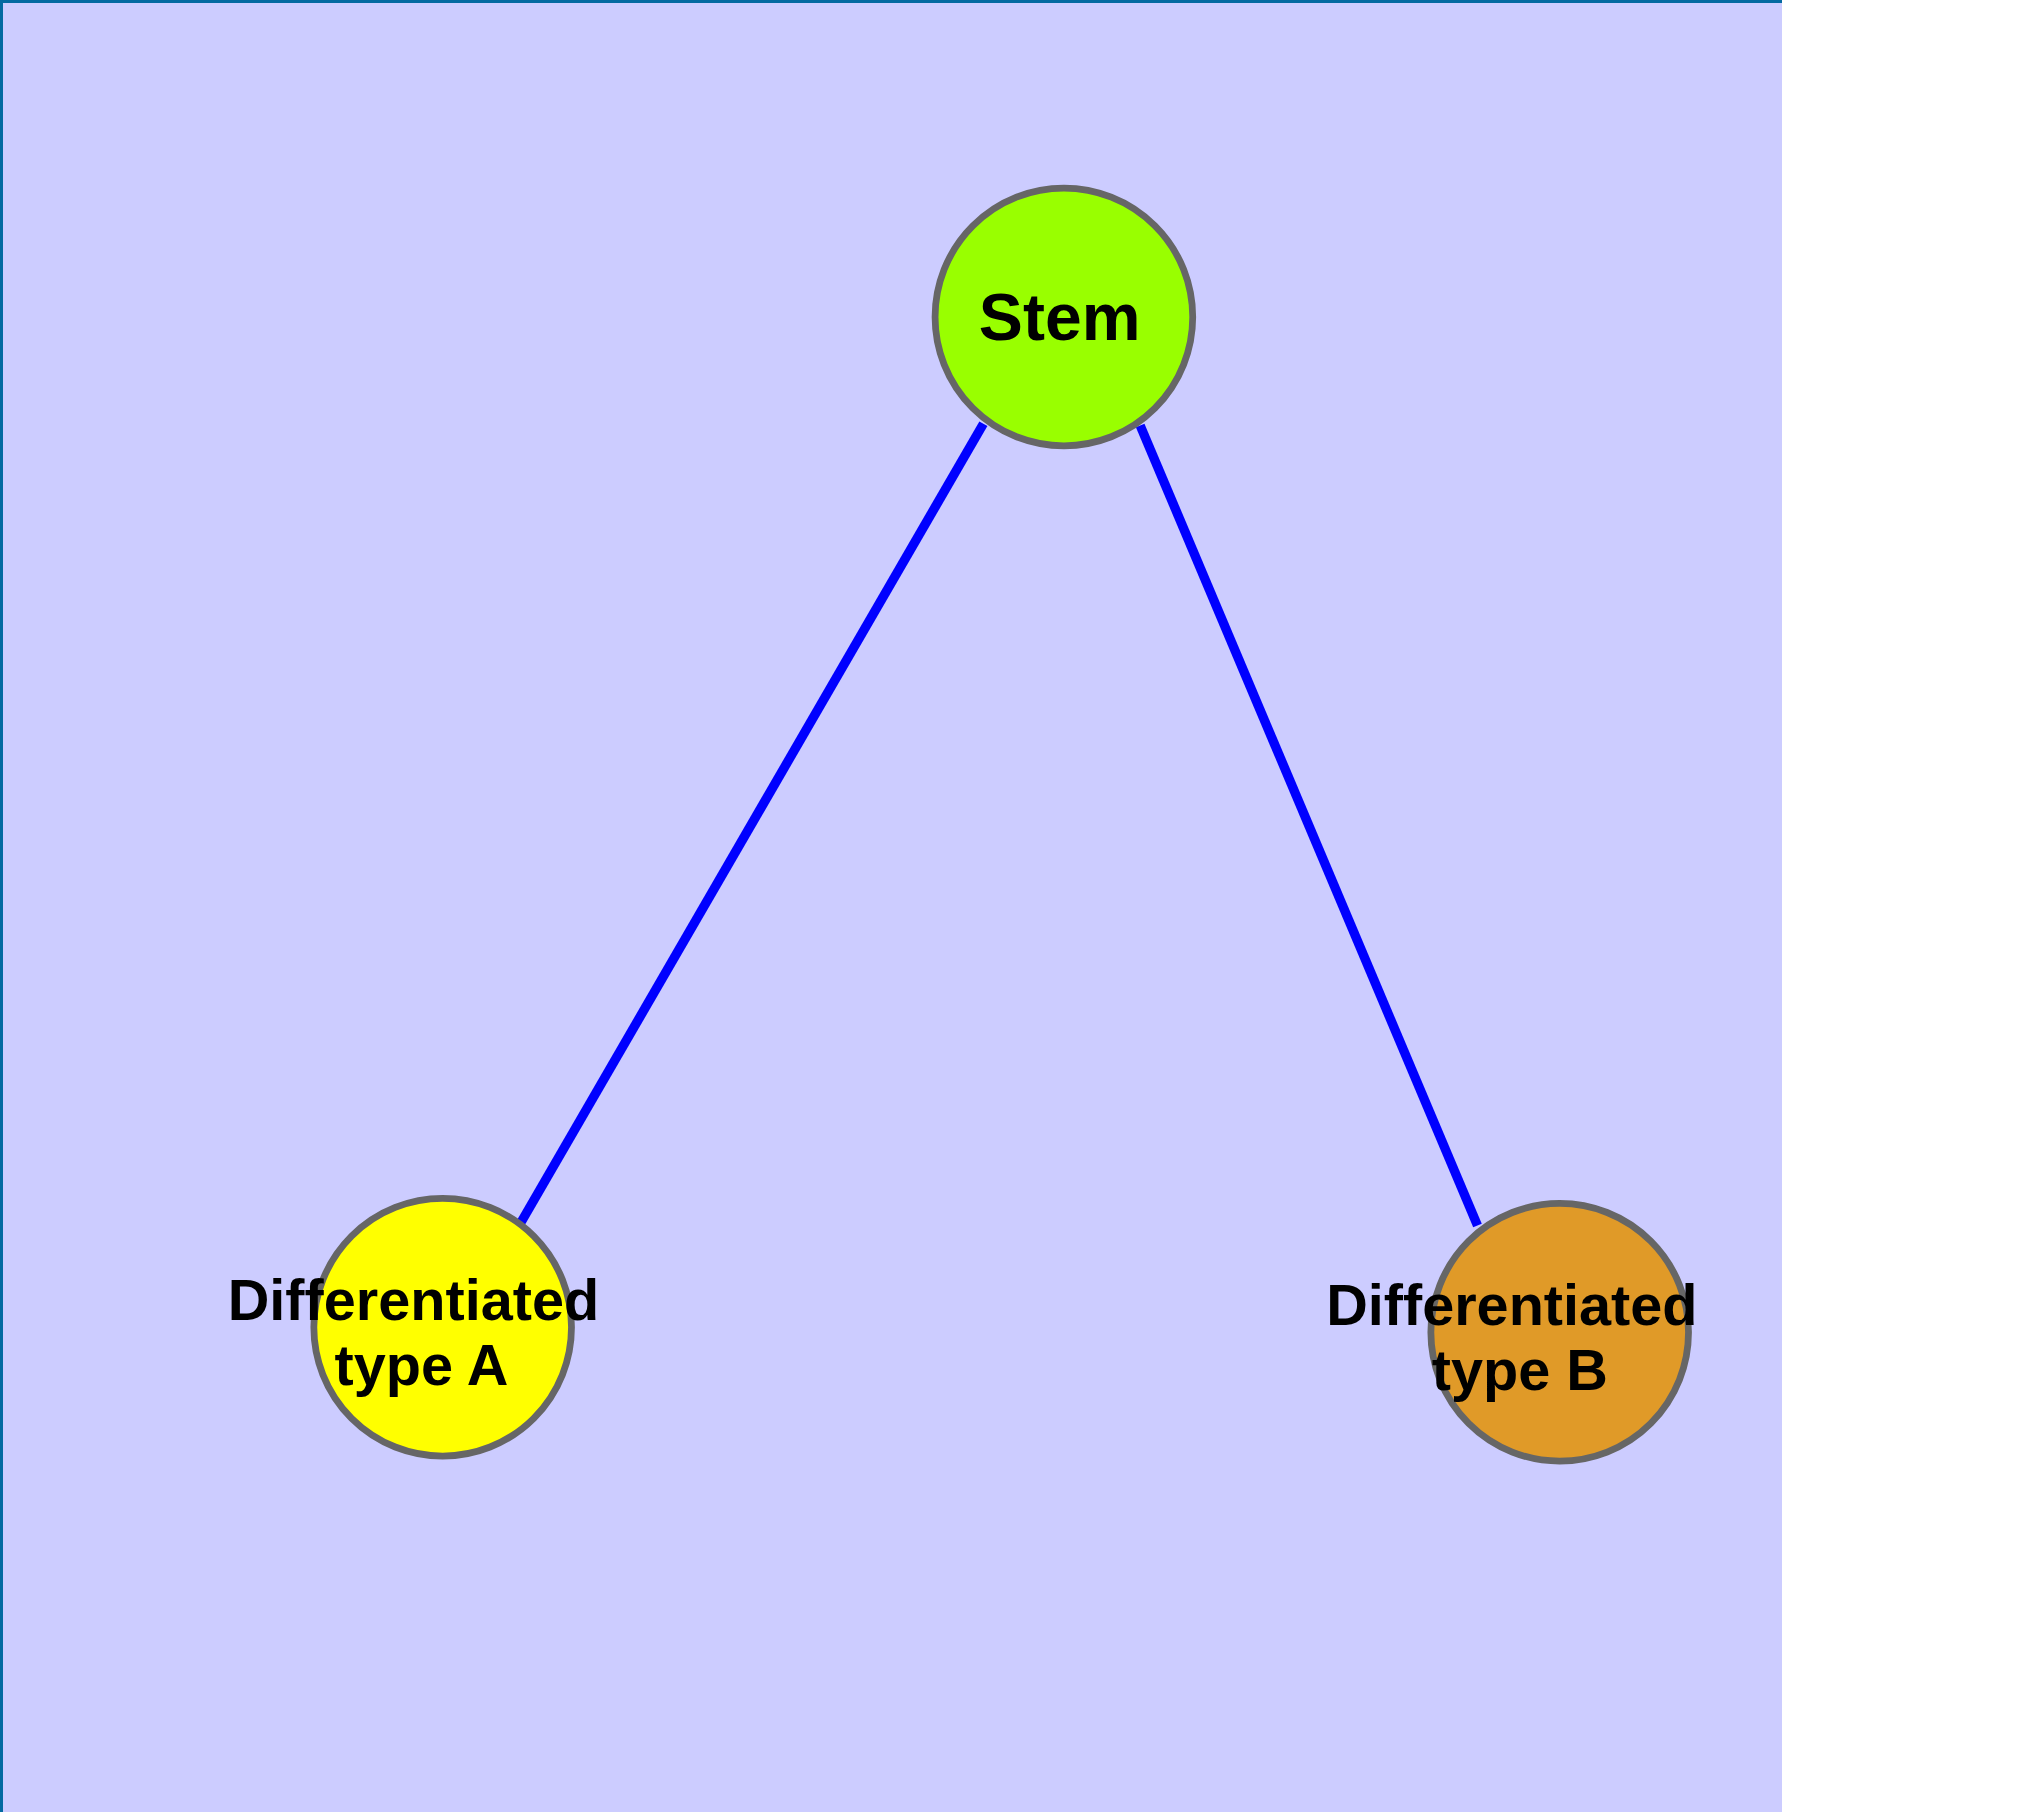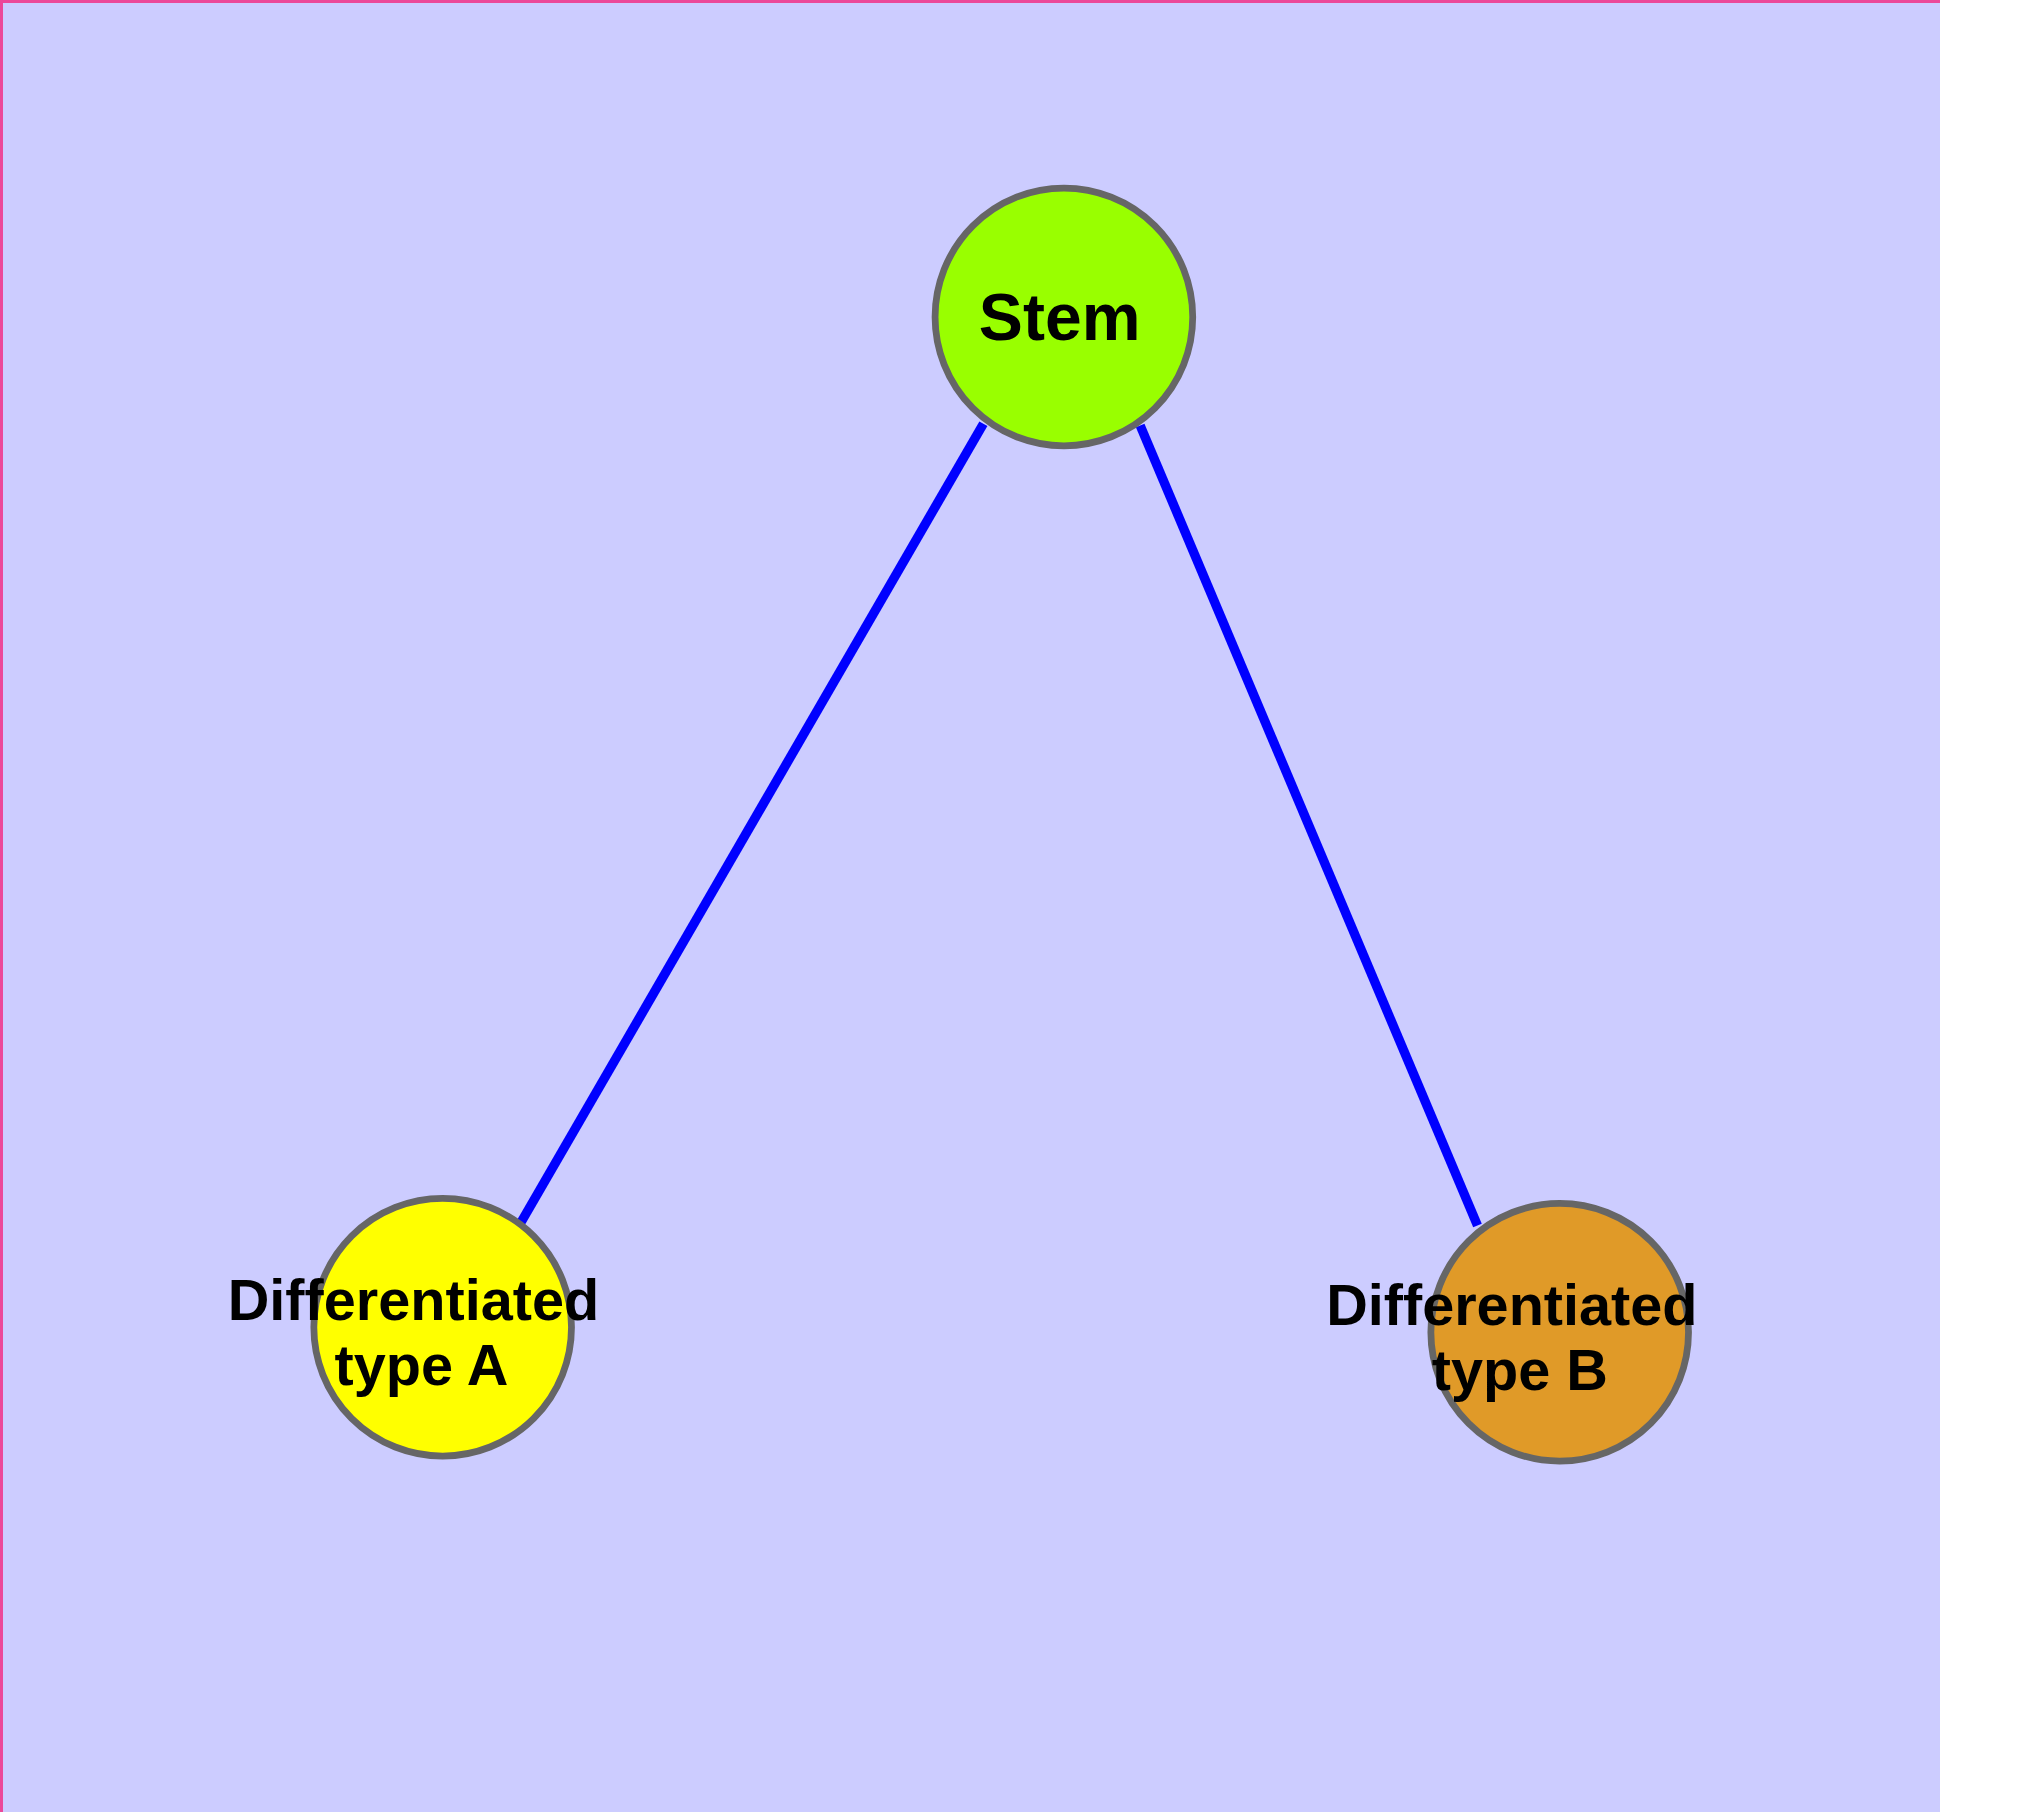--- a/index.html
+++ b/index.html
@@ -3,23 +3,23 @@
 <meta charset="utf-8">
 <title>Cell Differentiation Graph</title>
 <style>
   html, body {
     margin: 0;
     padding: 0;
     background: #ffffff;
   }
   #canvas {
     position: relative;
-    width: 1940px;
+    width: 1782px;
     height: 1812px;
-    background: #ec4899;
+    background: #0369a1;
     overflow: hidden;
     font-family: "Liberation Sans", "DejaVu Sans", sans-serif;
   }
   
   #plot-area {
     position: absolute;
     left: 3.4px;
     top: 3.4px;
     width: 2017px;
     height: 1809px;

